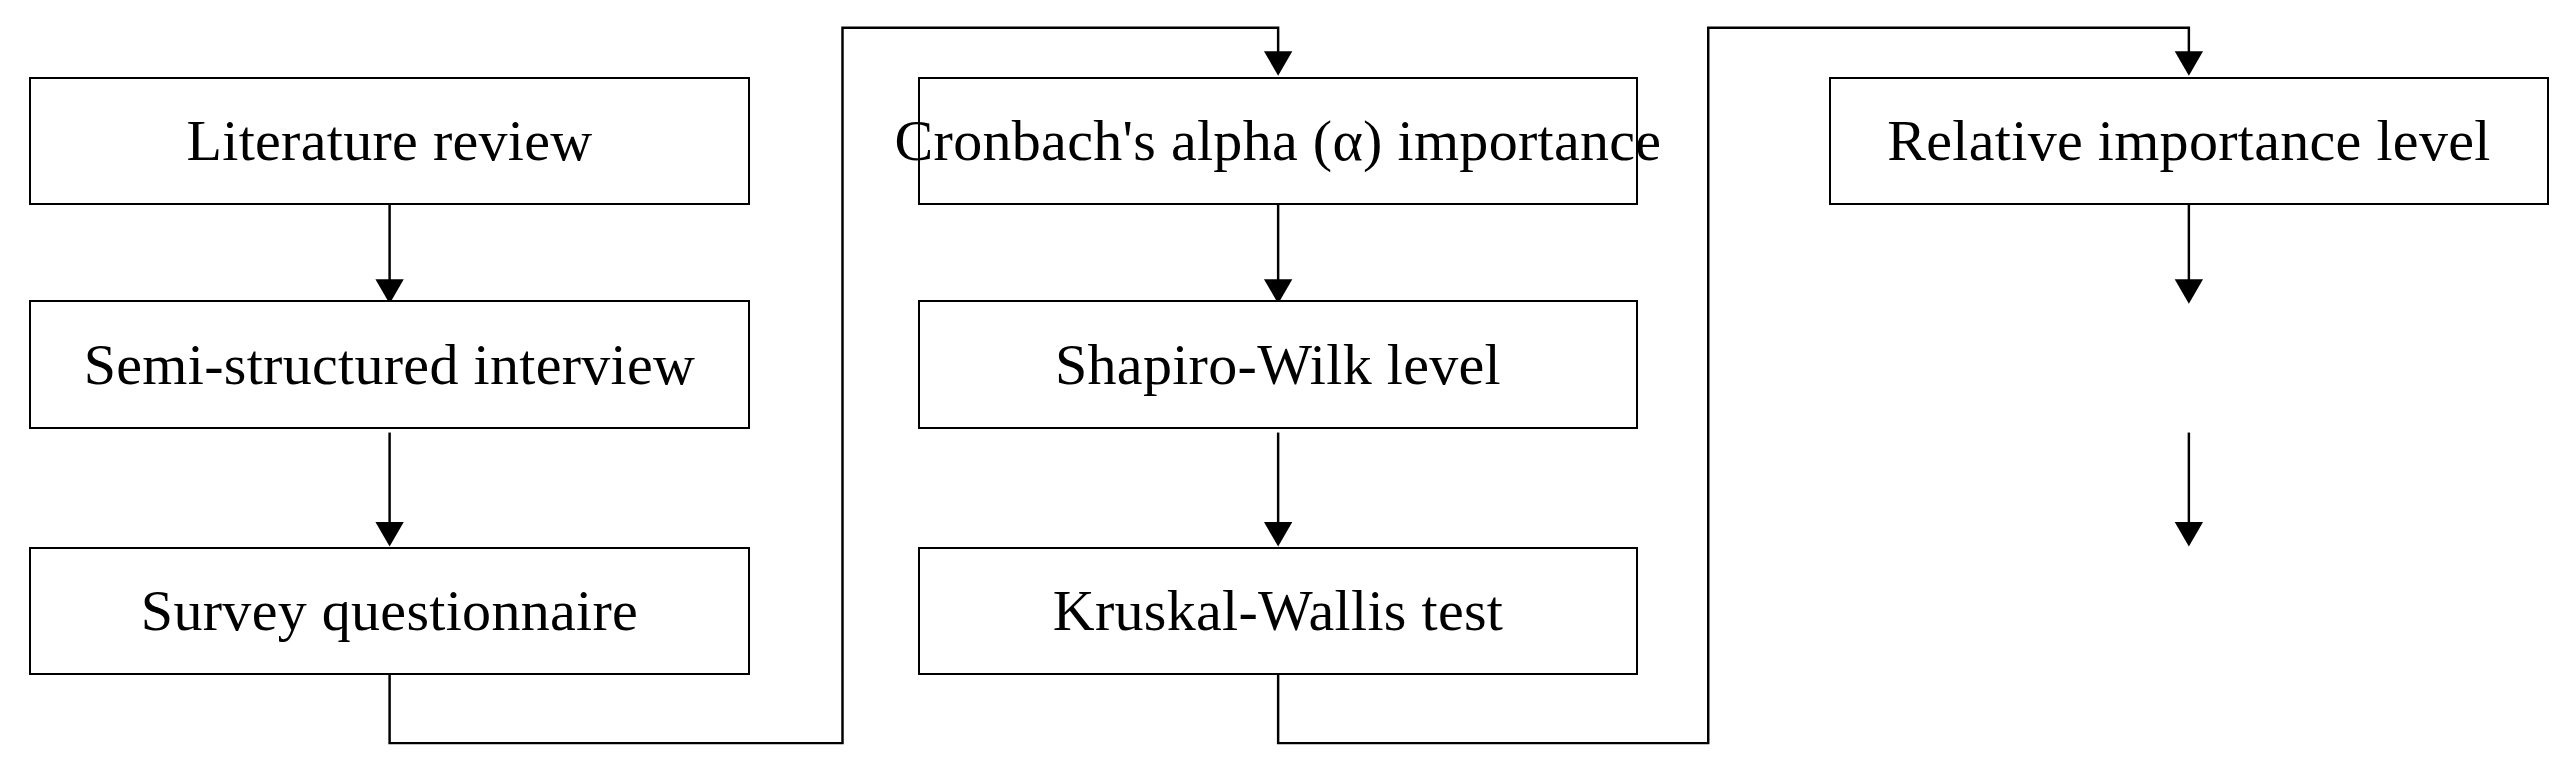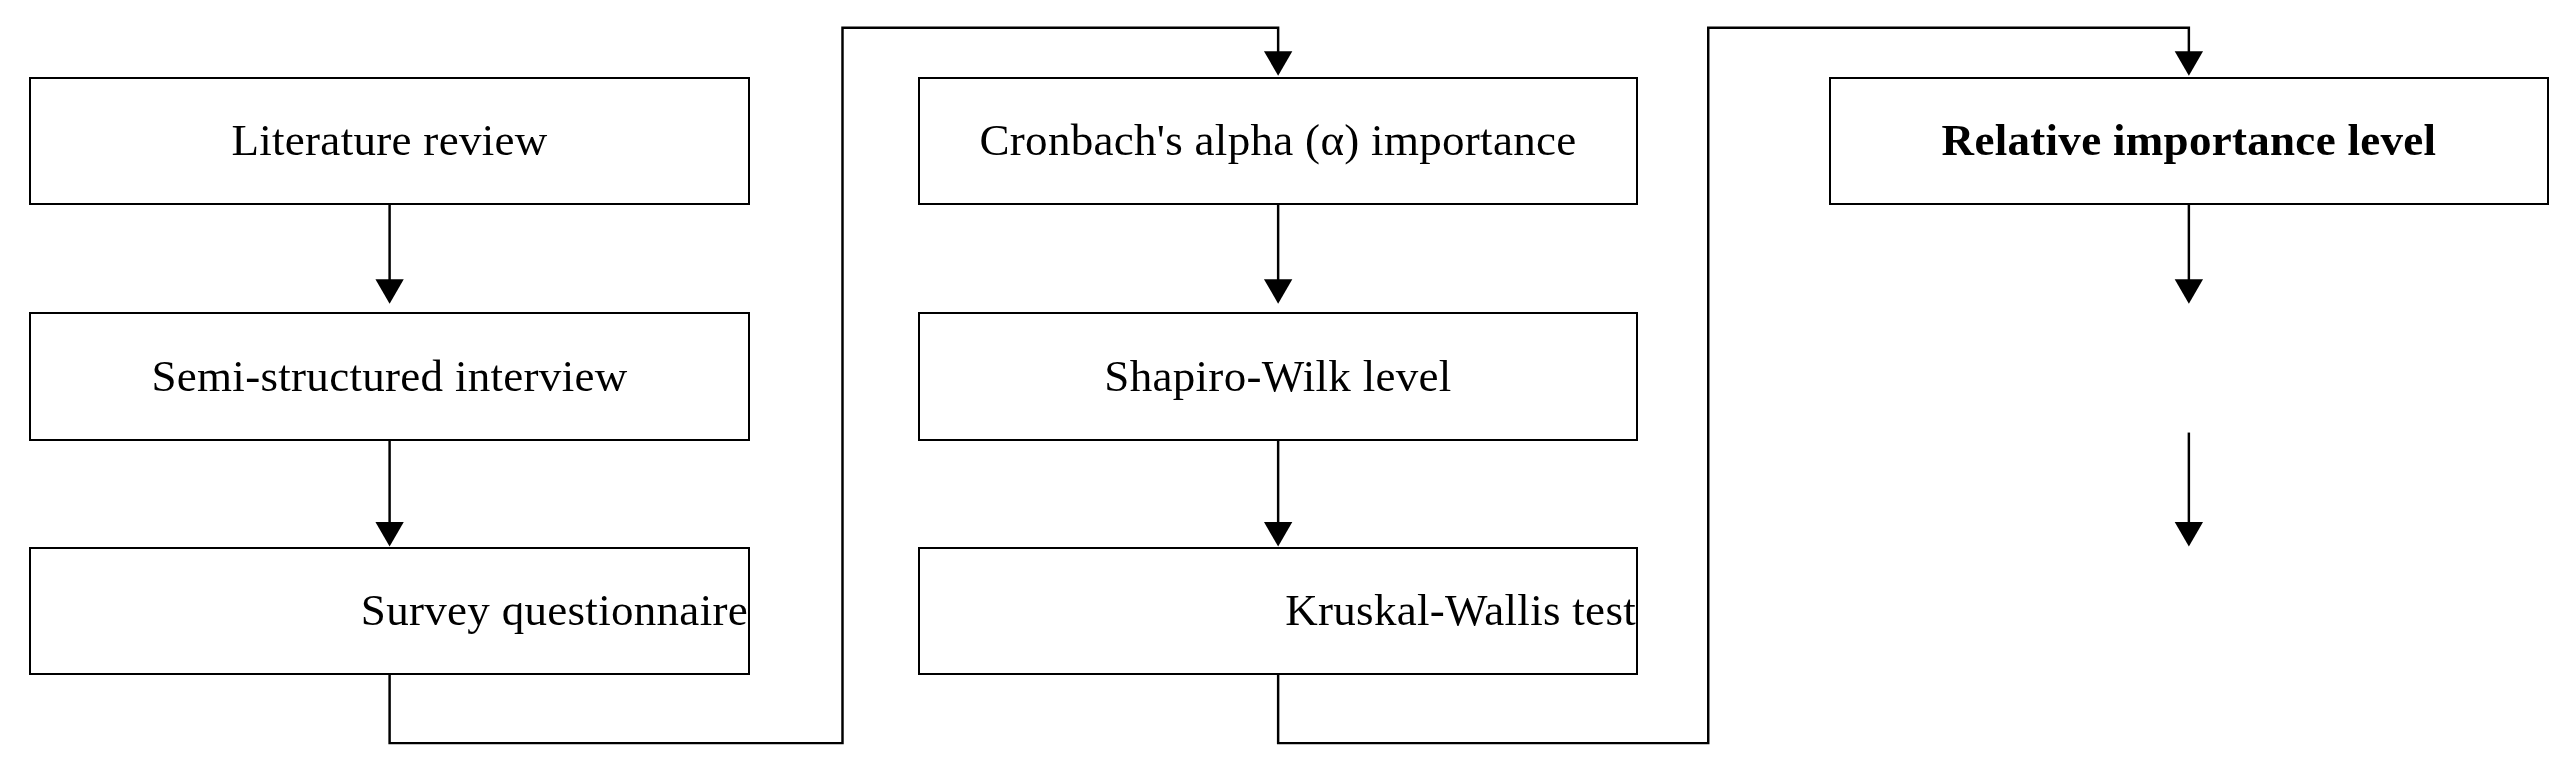--- a/index.html
+++ b/index.html
@@ -37,33 +37,33 @@
   .node {
     position: absolute;
     box-sizing: border-box;
     border: 2.5px solid #000000;
     background: #ffffff;
     color: #000000;
     display: flex;
     align-items: center;
     justify-content: center;
     text-align: center;
-    font-size: 45px;
+    font-size: 58px;
     line-height: 1.1;
     letter-spacing: 0.3px;
     white-space: nowrap;
   }
   
   .c1 { left: 29px;   width: 721px; }
   .c2 { left: 918px; width: 720px; }
-  .c3 { left: 1829px; width: 720px; font-weight: bold; }
+  .c3 { left: 1829px; width: 720px; }
   
   .r1 { top: 77px; height: 128px; }
-  .r2 { top: 312px; height: 129px; }
-  .r3 { top: 547px; height: 128px; justify-content: flex-end; }
+  .r2 { top: 300px; height: 129px; }
+  .r3 { top: 547px; height: 128px; }
 </style>
 </head>
 <body>
 
 <div class="canvas">
 
   <svg class="connector-layer" viewBox="0 0 4180 1248" xmlns="http://www.w3.org/2000/svg">
 
     <g>
       <line x1="632" y1="332" x2="632" y2="455"></line>

